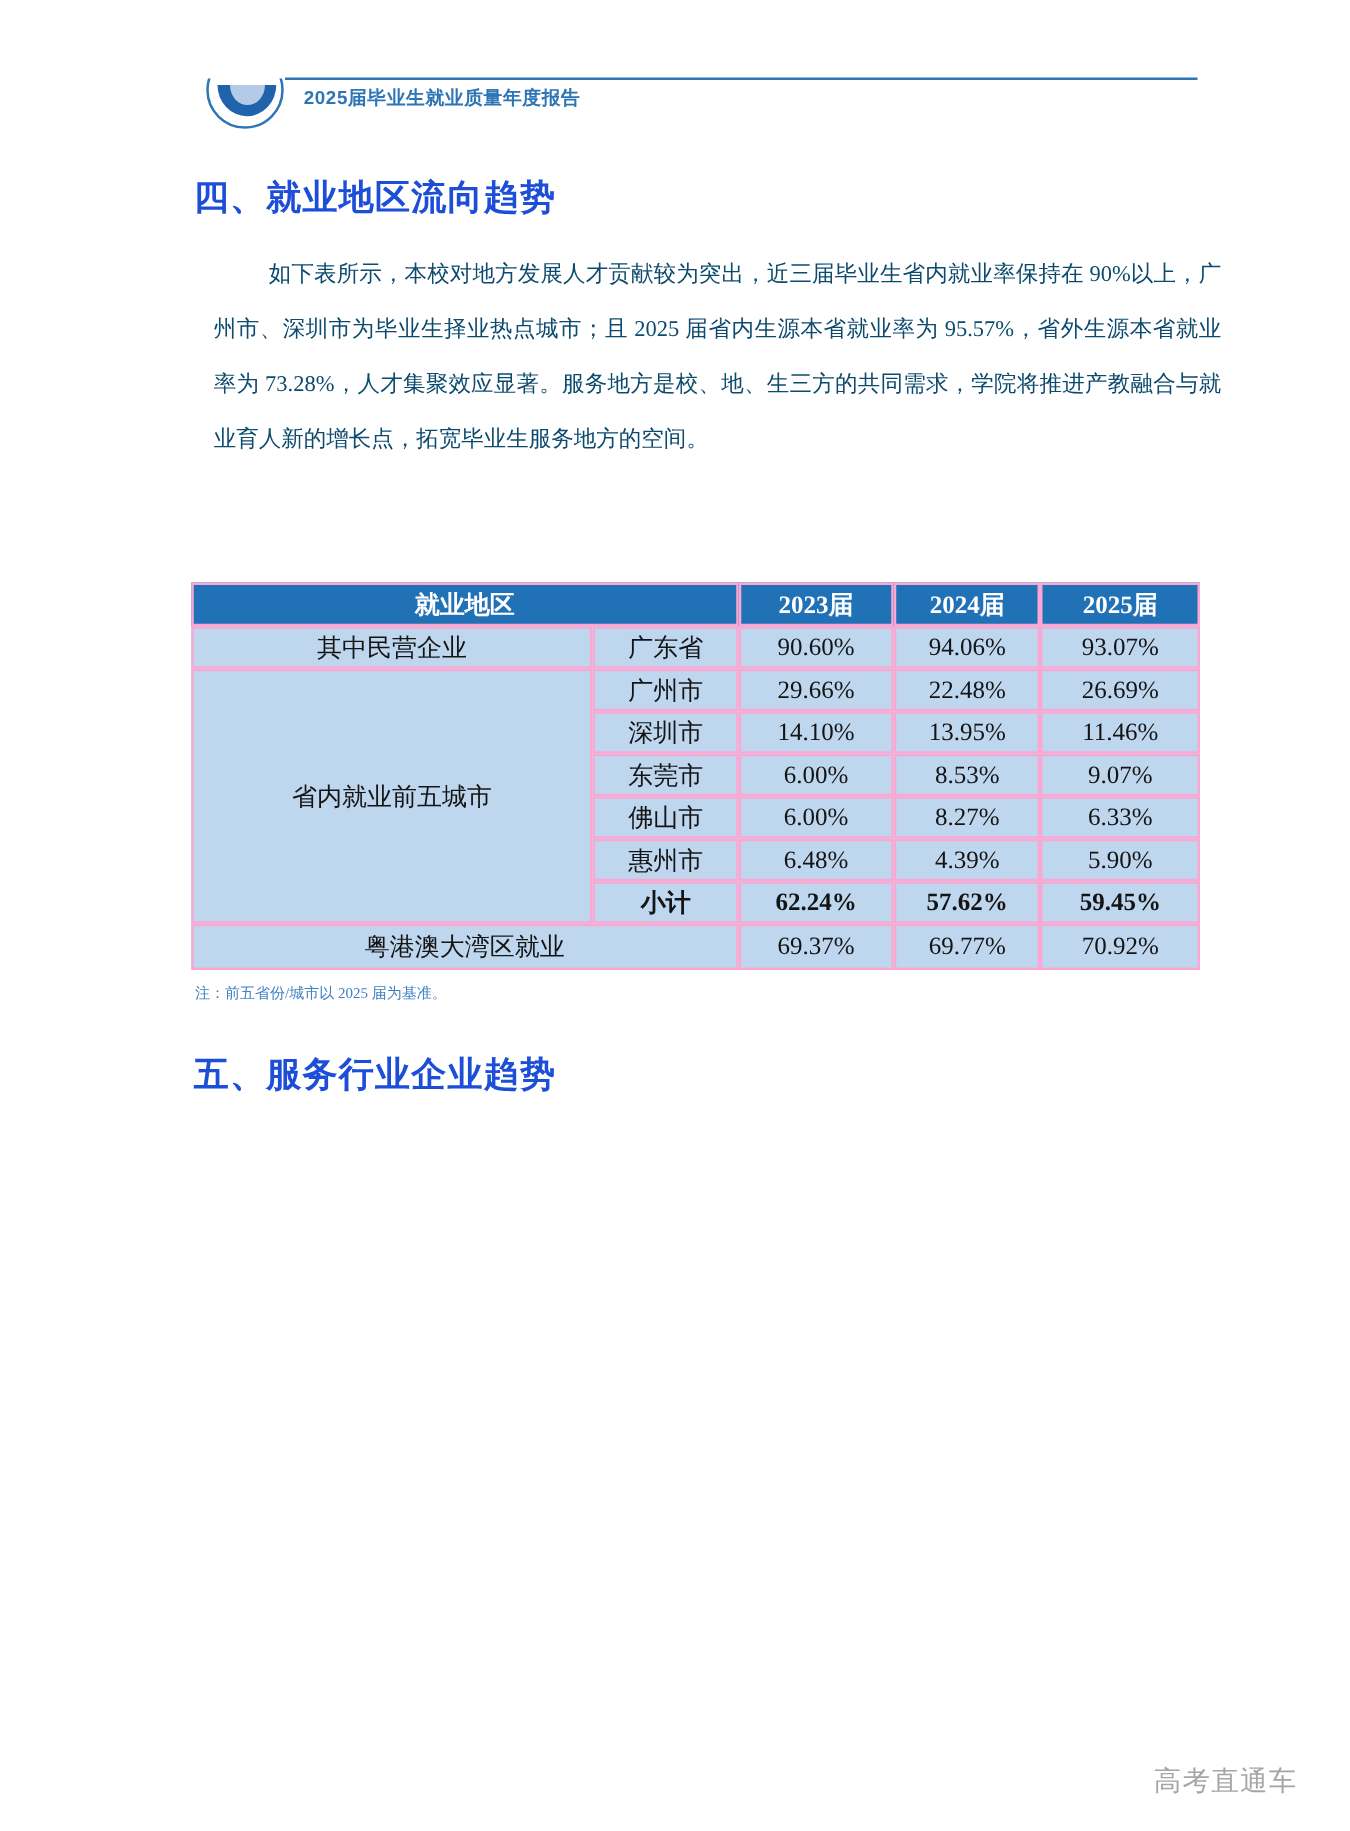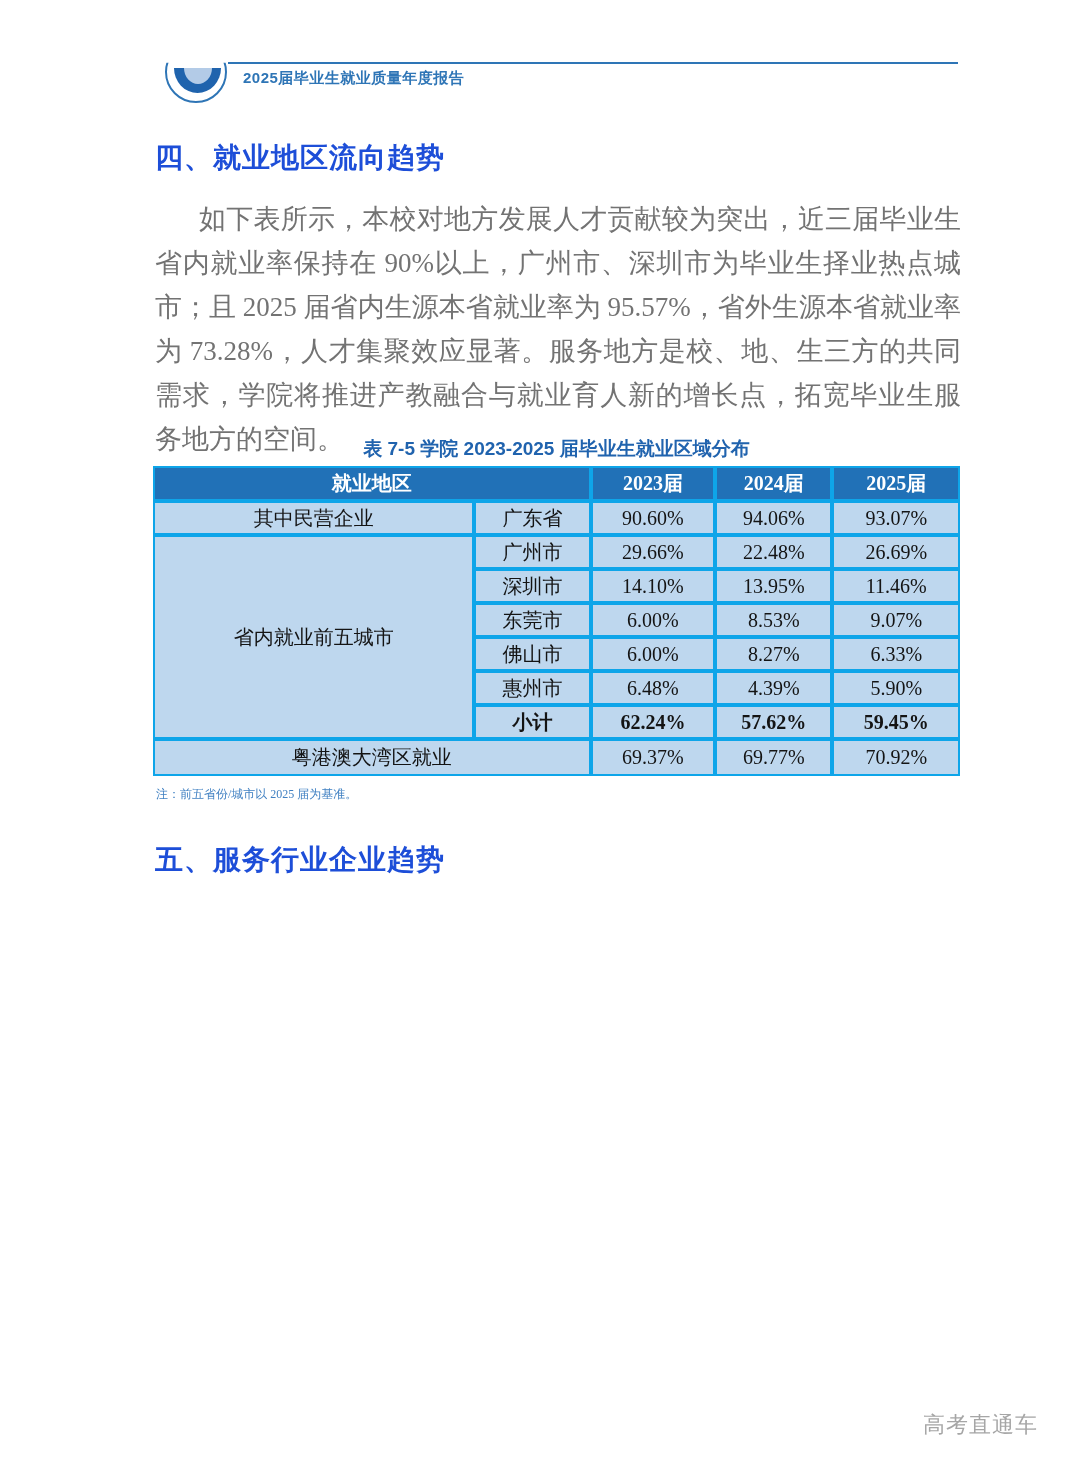--- a/index.html
+++ b/index.html
@@ -51,22 +51,22 @@
     position: absolute; left: 155px; margin: 0;
     font-family: "Liberation Sans", "DejaVu Sans", sans-serif;
     font-size: 28px; font-weight: bold; color: #1d4ed8;
     letter-spacing: 1px;
   }
   #heading-4 { top: 139px; }
   #heading-5 { top: 841px; }
 
   
   .body-text {
-    position: absolute; left: 155px; width: 806px; margin: 0;
-    font-size: 27px; line-height: 44px; color: #737373;
+    position: absolute; left: 171px; width: 806px; margin: 0;
+    font-size: 18px; line-height: 44px; color: #0c4a6e;
     text-align: justify; text-indent: 44px;
   }
   #para-1 { top: 197px; }
   #para-2 { top: 897px; }
 
   
   .table-title {
     position: absolute; left: 155px; top: 436px; width: 803px;
     text-align: center;
     font-family: "Liberation Sans", "DejaVu Sans", sans-serif;
@@ -74,21 +74,21 @@
   }
   table.region-table {
     position: absolute; left: 153px; top: 466px;
     width: 807px;
     border-collapse: separate; border-spacing: 0;
     table-layout: fixed;
     text-align: center; color: #141414;
     font-size: 20px;
   }
   .region-table td {
-    border: 2px solid #0ea5e9;
+    border: 2px solid #f9a8d4;
     background: #bed7ee;
     height: 30px; padding: 0 2px;
     overflow: hidden; white-space: nowrap;
     vertical-align: middle;
   }
   .region-table tr.head td {
     background: #2171b7; color: #ffffff;
     font-weight: bold; height: 31px;
   }
   .region-table tr.subtotal td { font-weight: bold; }
@@ -125,21 +125,20 @@
   <div class="logo">
     <div class="logo-arc"></div>
     <div class="logo-bowl"></div>
     <div class="logo-inner"></div>
   </div>
   <div class="header-title">2025届毕业生就业质量年度报告</div>
 
   <h1 class="section-heading" id="heading-4">四、就业地区流向趋势</h1>
   <p class="body-text" id="para-1">如下表所示，本校对地方发展人才贡献较为突出，近三届毕业生省内就业率保持在 90%以上，广州市、深圳市为毕业生择业热点城市；且 2025 届省内生源本省就业率为 95.57%，省外生源本省就业率为 73.28%，人才集聚效应显著。服务地方是校、地、生三方的共同需求，学院将推进产教融合与就业育人新的增长点，拓宽毕业生服务地方的空间。</p>
 
-  <div class="table-title">表 7-5 学院 2023-2025 届毕业生就业区域分布</div>
   <table class="region-table">
     <colgroup>
       <col class="col-1">
         <col class="col-2">
         <col class="col-3">
         <col class="col-4">
         <col class="col-5">
     </colgroup>
     <tbody>
       <tr class="head">

